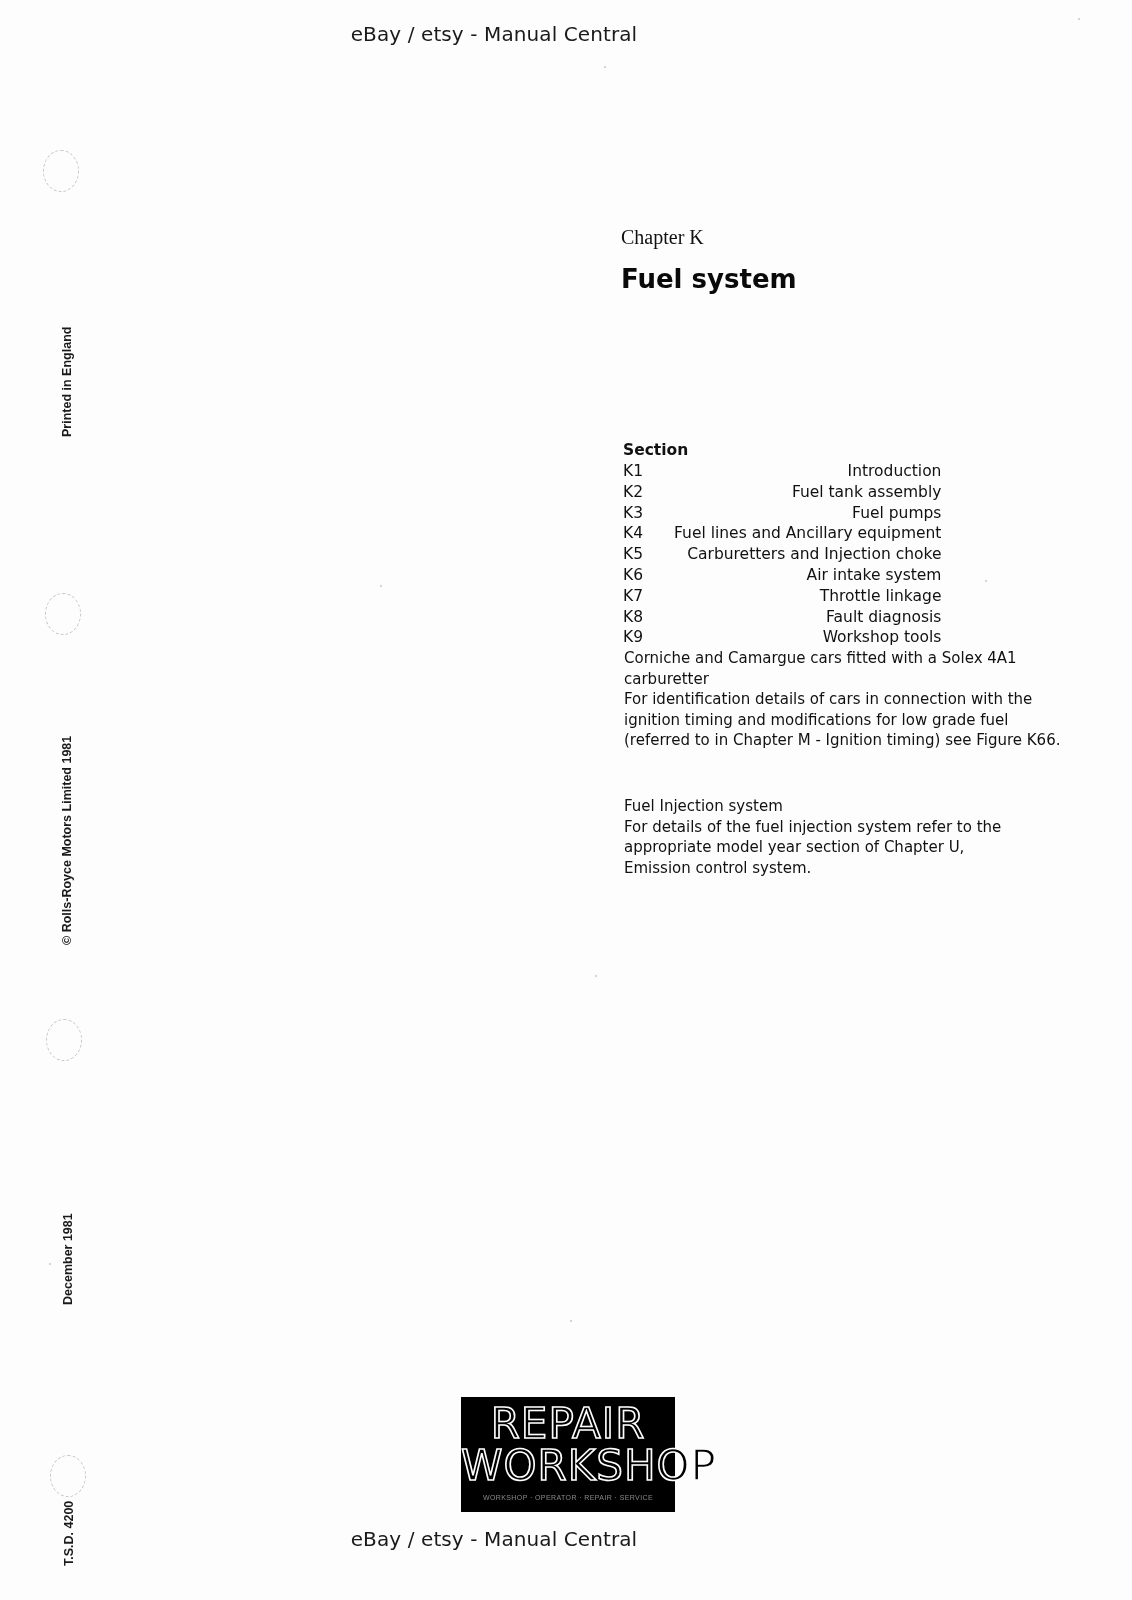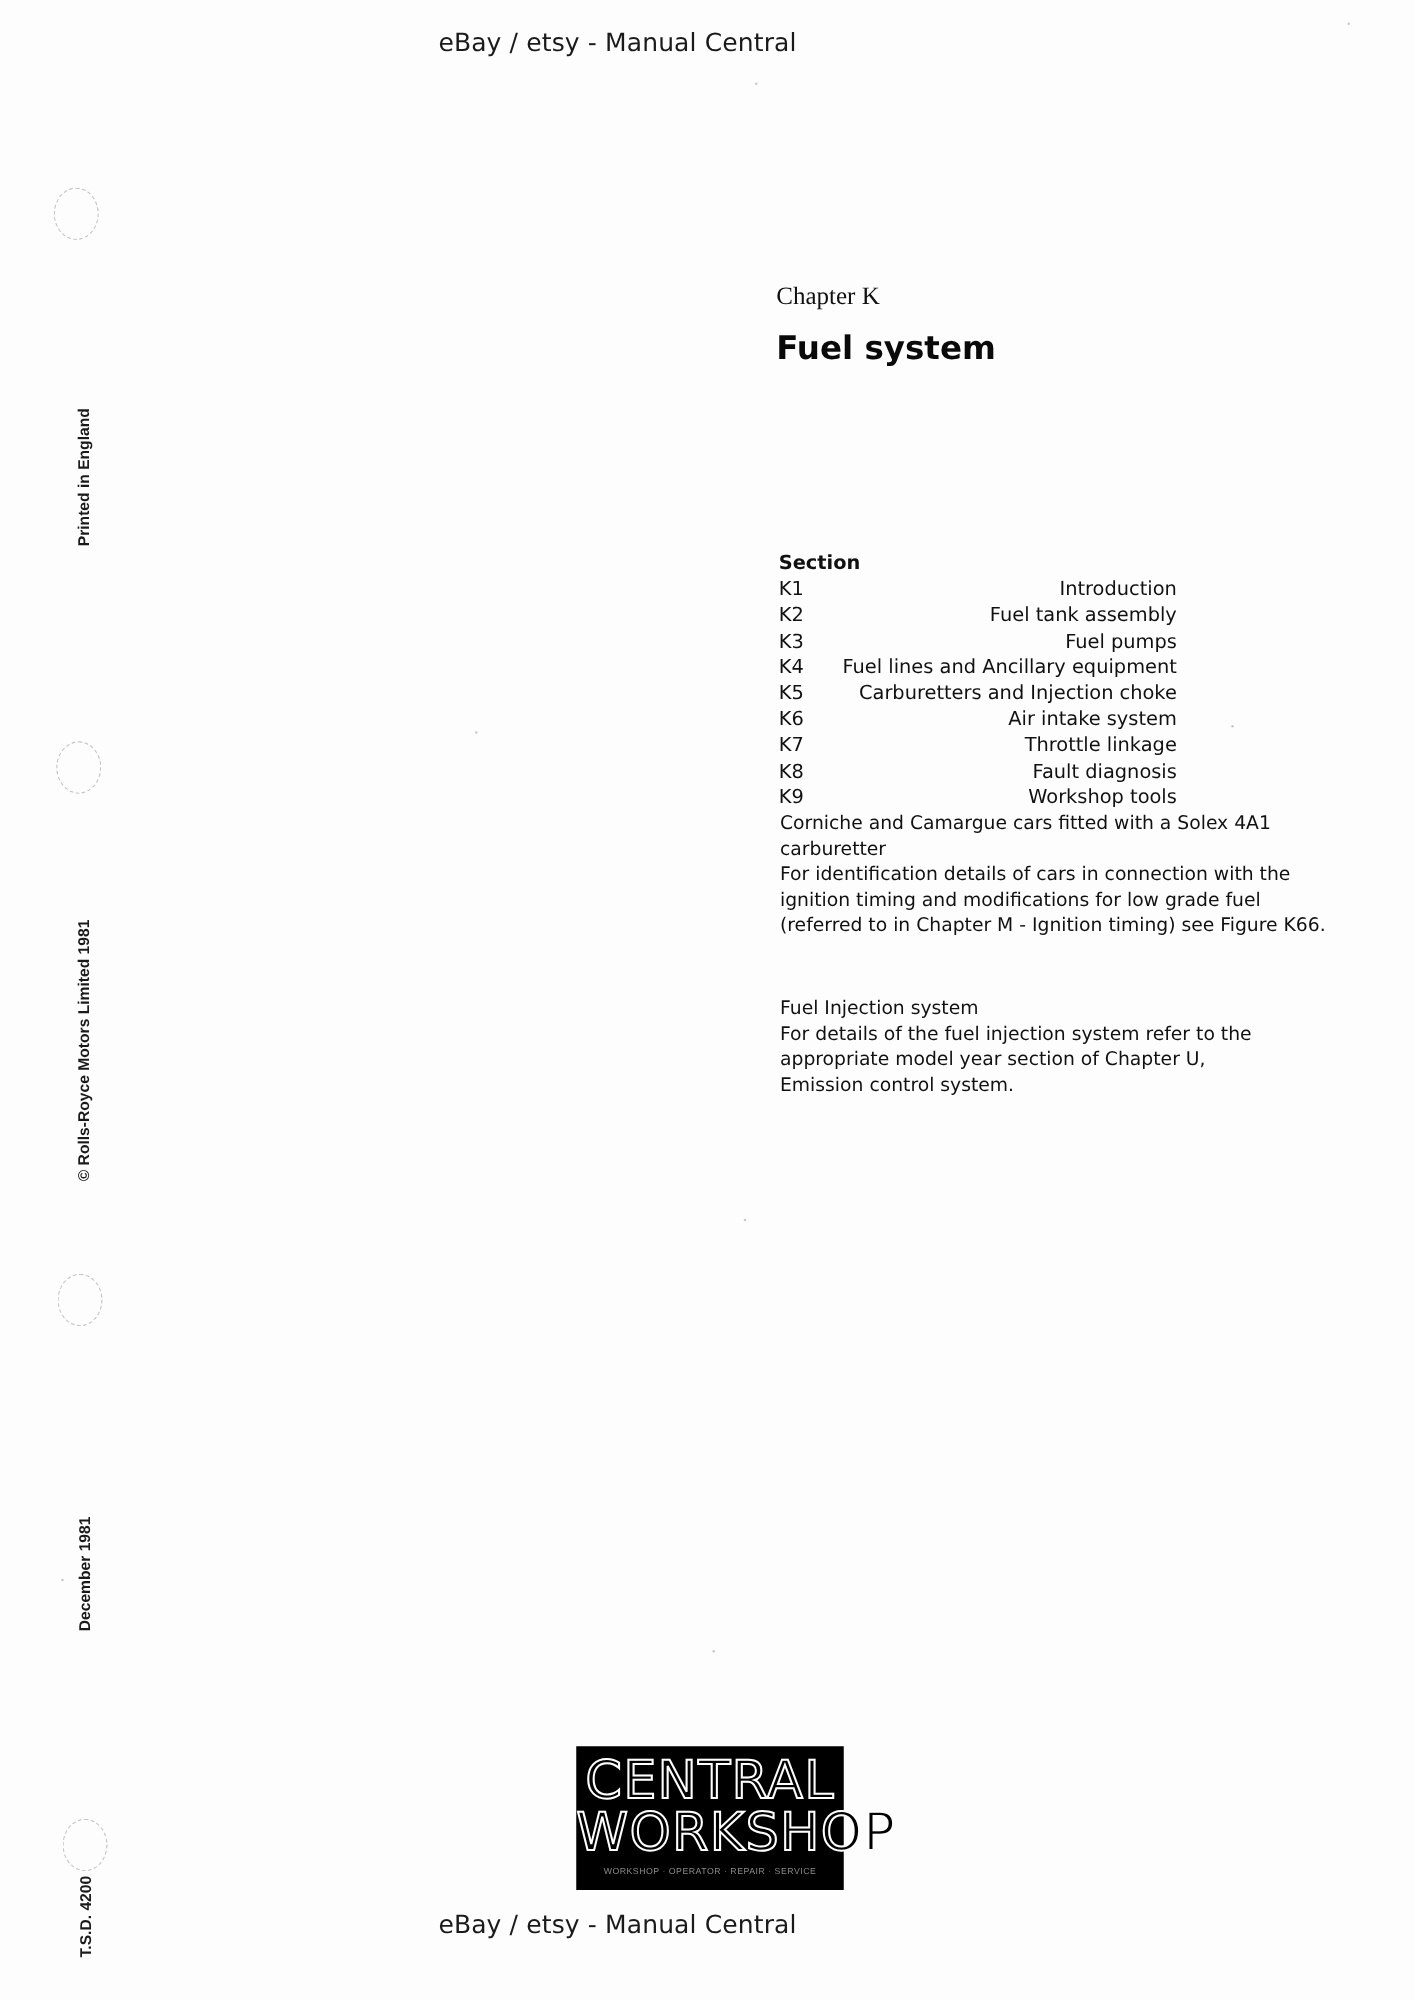--- a/index.html
+++ b/index.html
@@ -204,21 +204,21 @@
   <div class="note-title">Corniche and Camargue cars fitted with a Solex 4A1 carburetter</div>
   <div>For identification details of cars in connection with the ignition timing and modifications for low grade fuel (referred to in Chapter M - Ignition timing) see Figure K66.</div>
 </div>
 
 <div class="notes note-injection" style="width:400px;">
   <div class="note-title">Fuel Injection system</div>
   <div>For details of the fuel injection system refer to the appropriate model year section of Chapter U, Emission control system.</div>
 </div>
 
 <div class="logo">
-  <div class="logo-line">CENTRAL</div>
+  <div class="logo-line">REPAIR</div>
   <div class="logo-line">WORKSHOP</div>
   <div class="logo-tagline">WORKSHOP · OPERATOR · REPAIR · SERVICE</div>
 </div>
 
 <div class="watermark bottom">eBay / etsy - Manual Central</div>
 
 <div class="speck" style="left:604px; top:66px;"></div>
 <div class="speck" style="left:1078px; top:18px;"></div>
 <div class="speck" style="left:49px; top:1263px;"></div>
 <div class="speck" style="left:570px; top:1320px;"></div>

